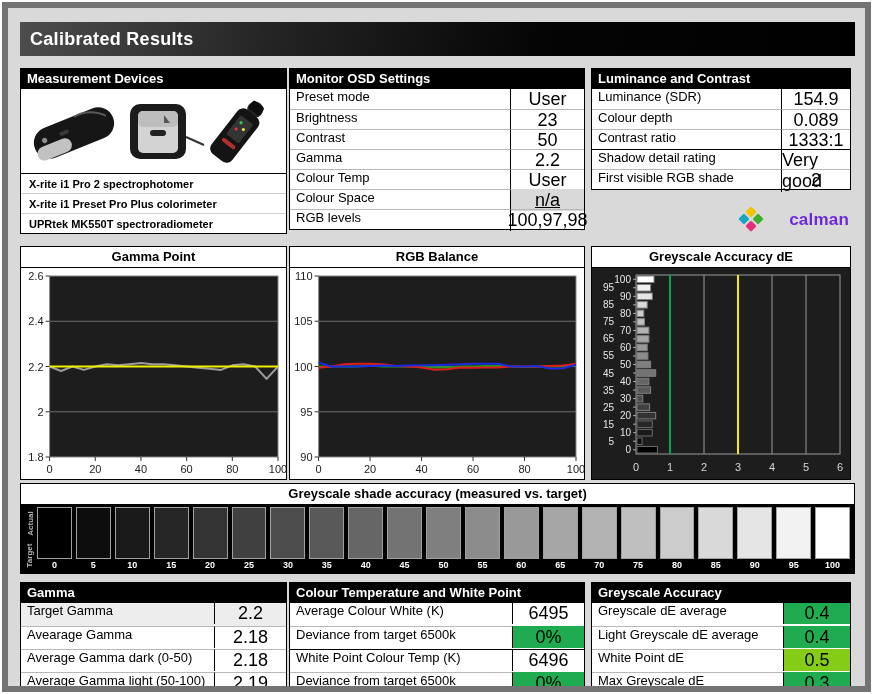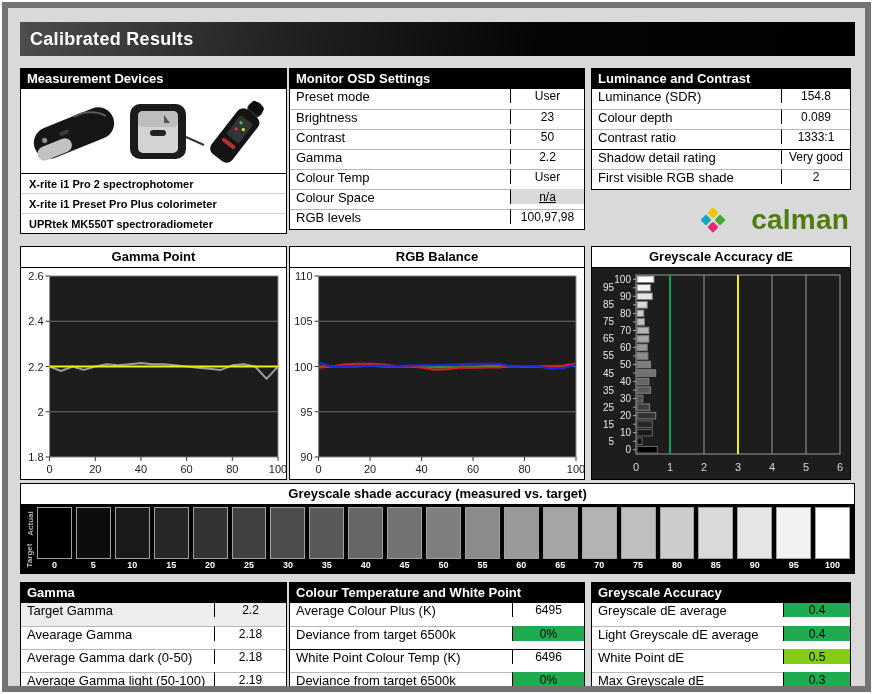--- a/index.html
+++ b/index.html
@@ -17,31 +17,31 @@
   .row-top{margin-bottom:12px;}
   .row-charts{margin-bottom:3px;}
   .panel{border:1px solid #000;background:#fff;box-sizing:border-box;}
   .panel-header{background:#000;color:#fff;font-weight:bold;font-size:13px;
         height:20px;line-height:16px;padding:2px 6px;box-sizing:border-box;}
   
   .trow{display:flex;align-items:flex-start;height:20px;}
   .rows-23 .trow{height:23px;}
   .tlabel{flex:1;display:flex;align-items:center;padding:0 6px;font-size:13px;color:#000;min-width:0;}
   .tvalue{width:var(--valw,70px);flex:none;border-left:1px solid #000;display:flex;
-        align-items:center;justify-content:center;font-size:12px;color:#000;box-sizing:border-box;}
+        align-items:center;justify-content:center;font-size:18px;color:#000;box-sizing:border-box;}
   .trow+.trow .tlabel,.trow+.trow .tvalue{border-top:1px solid #b8b8b8;}
   .trow.group-start .tlabel,.trow.group-start .tvalue{border-top:1.5px solid #000;}
   .trow+.trow .tvalue.filled{border-top-color:transparent;}
   
   .devices-img{height:84px;border-bottom:1px solid #000;display:flex;align-items:center;justify-content:center;background:#fff;}
   .dev-row{height:19px;display:flex;align-items:center;padding:0 8px;font-size:11px;font-weight:bold;color:#000;}
   .dev-row+.dev-row{border-top:1px solid #cfcfcf;}
   
   .logo-row{display:flex;justify-content:flex-end;align-items:center;margin-top:16px;padding-right:2px;gap:5px;}
-  .logo-word{font-size:28px;font-weight:600;color:#4d7c0f;letter-spacing:.2px;line-height:1;margin-left:20px;}
+  .logo-word{font-size:17px;font-weight:600;color:#6d28d9;letter-spacing:.2px;line-height:1;margin-left:20px;}
   
   .chart-header{background:#fff;color:#000;border-bottom:1px solid #000;text-align:center;
         font-weight:bold;font-size:13px;height:20px;line-height:19px;}
   .chart-body{background:#fff;}
   .chart-body.dark{background:#1d1d1d;}
   svg{display:block;}
   svg text{font-family:"Liberation Sans","DejaVu Sans",sans-serif;}
   
   .strip{border:1px solid #000;background:#fff;margin-bottom:8px;}
   .strip-body{background:#000;height:68px;display:flex;padding:2px 4px 2px 2px;box-sizing:border-box;}
@@ -134,21 +134,21 @@
           </div>
         </div>
     </section>
 
     <div class="c3">
       <section class="panel">
         <div class="panel-header">Luminance and Contrast</div>
         <div style="--valw:69px">
             <div class="trow">
               <div class="tlabel">Luminance (SDR)</div>
-              <div class="tvalue">154.8</div>
+              <div class="tvalue">154.9</div>
             </div>
             <div class="trow">
               <div class="tlabel">Colour depth</div>
               <div class="tvalue">0.089</div>
             </div>
             <div class="trow">
               <div class="tlabel">Contrast ratio</div>
               <div class="tvalue">1333:1</div>
             </div>
             <div class="trow group-start">
@@ -452,21 +452,21 @@
           <div class="trow">
             <div class="tlabel">Average Gamma light (50-100)</div>
             <div class="tvalue">2.19</div>
           </div>
         </div>
     </section>
     <section class="panel c2">
       <div class="panel-header">Colour Temperature and White Point</div>
       <div class="rows-23" style="--valw:72px">
           <div class="trow">
-            <div class="tlabel">Average Colour Plus (K)</div>
+            <div class="tlabel">Average Colour White (K)</div>
             <div class="tvalue">6495</div>
           </div>
           <div class="trow">
             <div class="tlabel">Deviance from target 6500k</div>
             <div class="tvalue filled" style="background: rgb(31, 171, 79);">0%</div>
           </div>
           <div class="trow group-start">
             <div class="tlabel">White Point Colour Temp (K)</div>
             <div class="tvalue">6496</div>
           </div>

